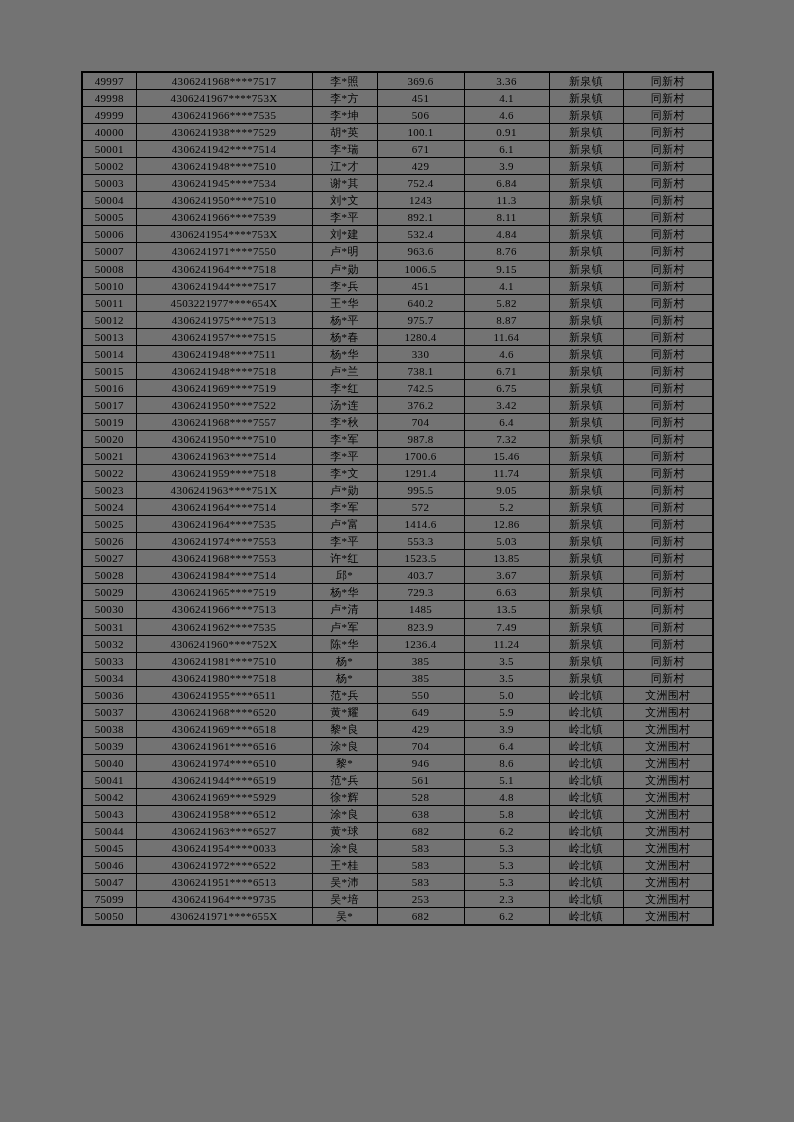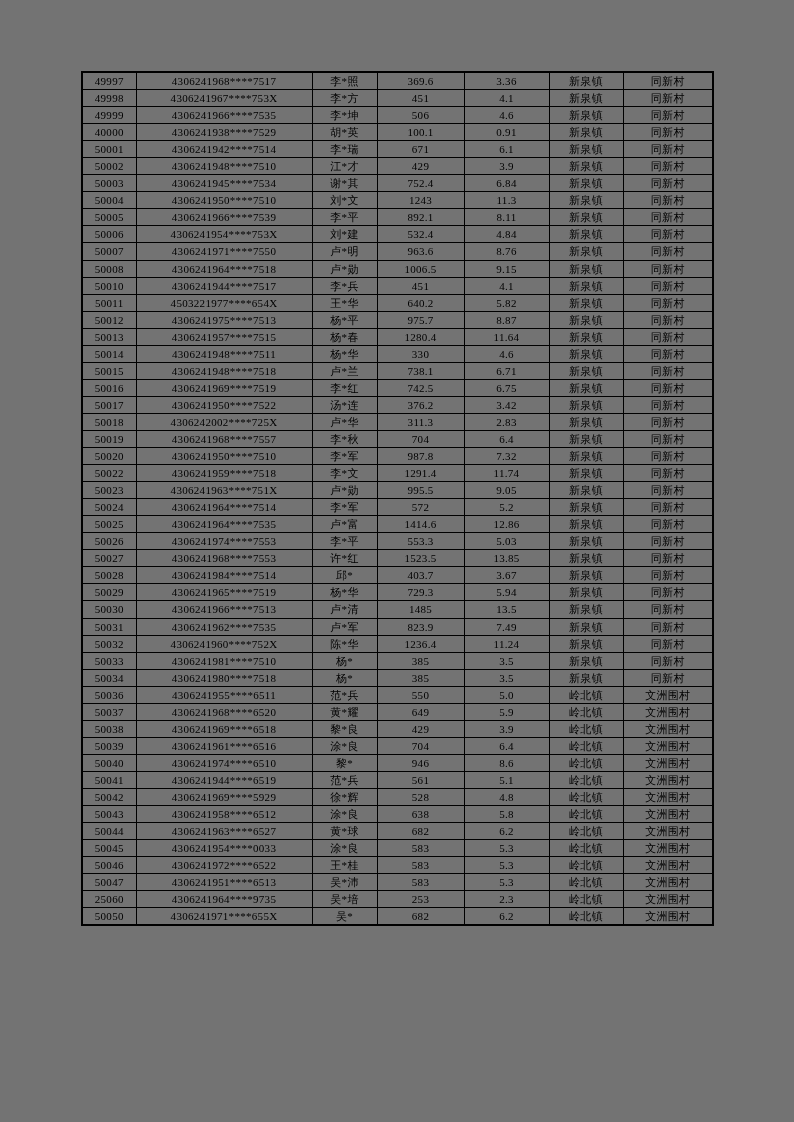--- a/index.html
+++ b/index.html
@@ -233,47 +233,47 @@
         <tr>
           <td>50017</td>
           <td>4306241950****7522</td>
           <td>汤*连</td>
           <td>376.2</td>
           <td>3.42</td>
           <td>新泉镇</td>
           <td>同新村</td>
         </tr>
         <tr>
-          <td>50018</td>
-          <td>4306242002****725X</td>
-          <td>卢*华</td>
-          <td>311.3</td>
-          <td>2.83</td>
-          <td>新泉镇</td>
-          <td>同新村</td>
-        </tr>
-        <tr>
           <td>50019</td>
           <td>4306241968****7557</td>
           <td>李*秋</td>
           <td>704</td>
           <td>6.4</td>
           <td>新泉镇</td>
           <td>同新村</td>
         </tr>
         <tr>
           <td>50020</td>
           <td>4306241950****7510</td>
           <td>李*军</td>
           <td>987.8</td>
           <td>7.32</td>
           <td>新泉镇</td>
           <td>同新村</td>
         </tr>
         <tr>
+          <td>50021</td>
+          <td>4306241963****7514</td>
+          <td>李*平</td>
+          <td>1700.6</td>
+          <td>15.46</td>
+          <td>新泉镇</td>
+          <td>同新村</td>
+        </tr>
+        <tr>
           <td>50022</td>
           <td>4306241959****7518</td>
           <td>李*文</td>
           <td>1291.4</td>
           <td>11.74</td>
           <td>新泉镇</td>
           <td>同新村</td>
         </tr>
         <tr>
           <td>50023</td>
@@ -327,21 +327,21 @@
           <td>403.7</td>
           <td>3.67</td>
           <td>新泉镇</td>
           <td>同新村</td>
         </tr>
         <tr>
           <td>50029</td>
           <td>4306241965****7519</td>
           <td>杨*华</td>
           <td>729.3</td>
-          <td>5.94</td>
+          <td>6.63</td>
           <td>新泉镇</td>
           <td>同新村</td>
         </tr>
         <tr>
           <td>50030</td>
           <td>4306241966****7513</td>
           <td>卢*清</td>
           <td>1485</td>
           <td>13.5</td>
           <td>新泉镇</td>
@@ -485,21 +485,21 @@
         <tr>
           <td>50047</td>
           <td>4306241951****6513</td>
           <td>吴*沛</td>
           <td>583</td>
           <td>5.3</td>
           <td>岭北镇</td>
           <td>文洲围村</td>
         </tr>
         <tr>
-          <td>25060</td>
+          <td>75099</td>
           <td>4306241964****9735</td>
           <td>吴*培</td>
           <td>253</td>
           <td>2.3</td>
           <td>岭北镇</td>
           <td>文洲围村</td>
         </tr>
         <tr>
           <td>50050</td>
           <td>4306241971****655X</td>

